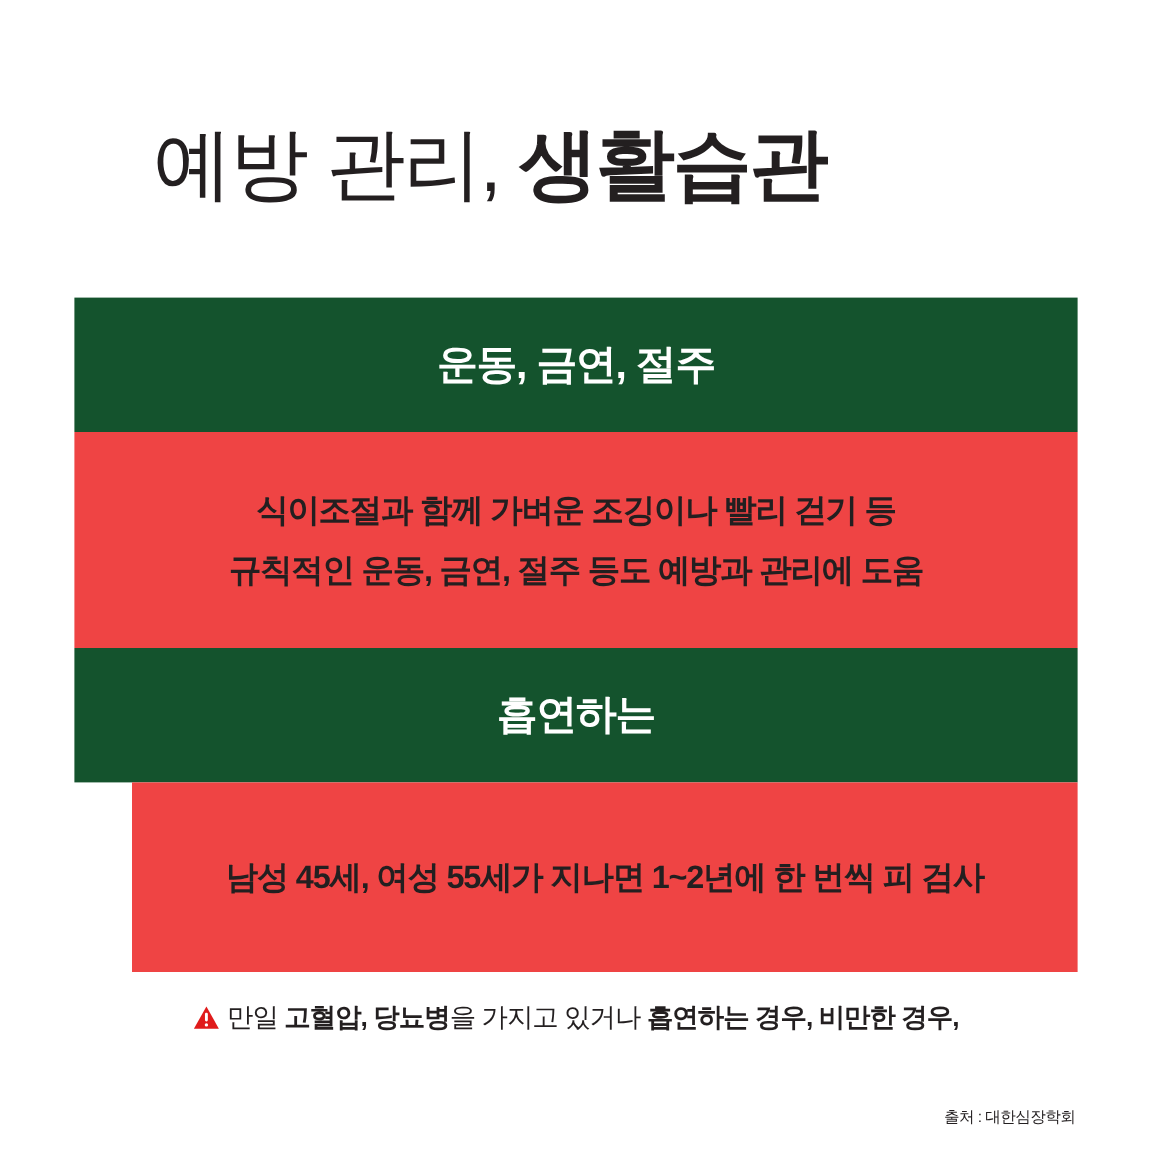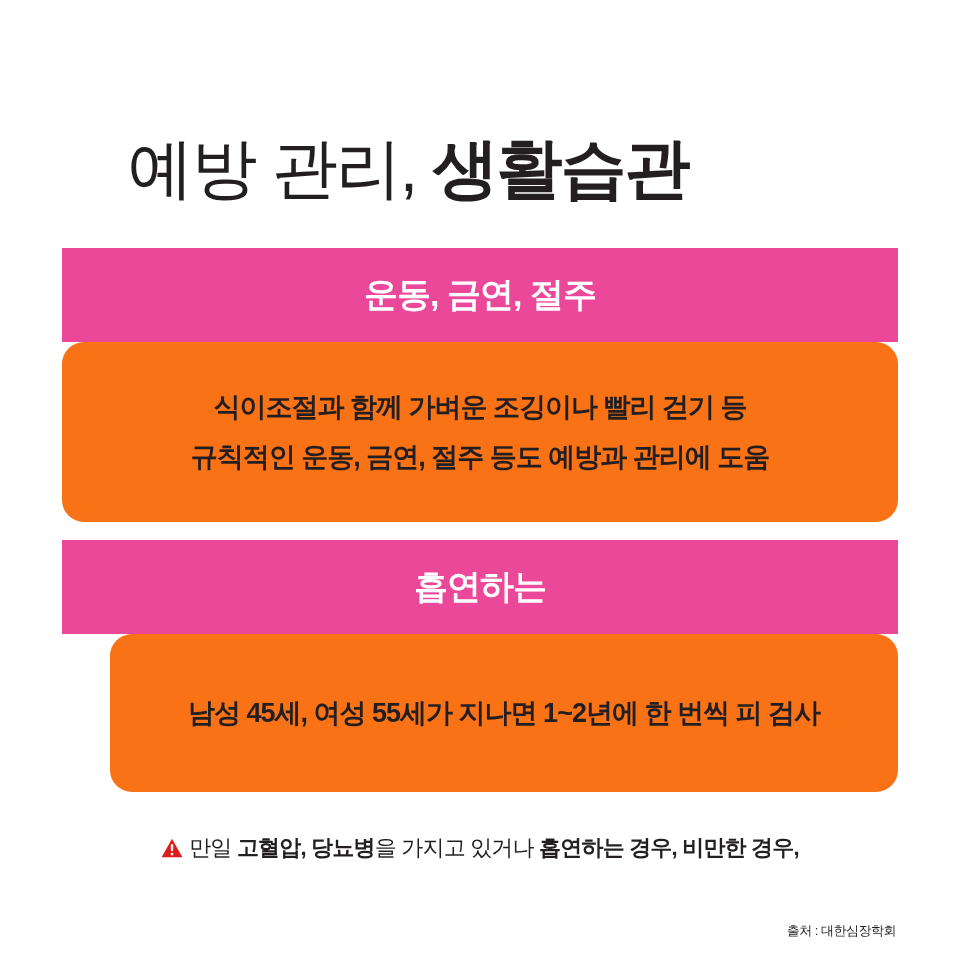--- a/index.html
+++ b/index.html
@@ -26,59 +26,57 @@
     position: absolute;
     top: 96px;
     left: 0;
     width: 816px;
     text-align: center;
     white-space: nowrap;
     font-size: 66px;
     line-height: 80px;
     letter-spacing: -2px;
     color: #231f20;
-    margin-top: 32px;
   }
   .title .t-light {
     font-weight: 400;
   }
   .title .t-bold {
     font-weight: 700;
   }
 
   
   .section {
     position: absolute;
     left: 62px;
     width: 836px;
   }
   .section-1 { top: 248px; }
   .section-2 { top: 540px; }
 
   .sec-head {
-    background: #ec4899;
+    background: #14532d;
     color: #ffffff;
-    height: 94px;
+    height: 112px;
     display: flex;
     align-items: center;
     justify-content: center;
     font-size: 34px;
     font-weight: 700;
     letter-spacing: -1px;
   }
   .sec-body {
-    background: #f97316;
+    background: #ef4444;
     color: #231f20;
     display: flex;
     flex-direction: column;
     align-items: center;
     justify-content: center;
     text-align: left;
     letter-spacing: -1px;
-    border-radius: 22px;
   }
   .sec-body-1 {
     height: 180px;
     font-size: 27px;
     font-weight: 700;
     line-height: 50px;
   }
   .sec-body-2 {
     height: 158px;
     font-size: 27px;

